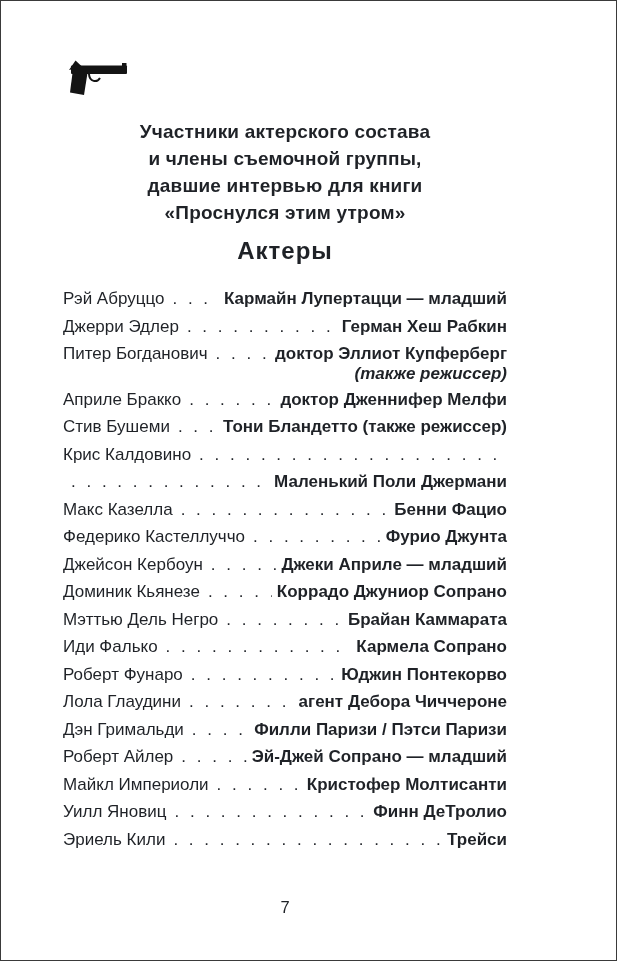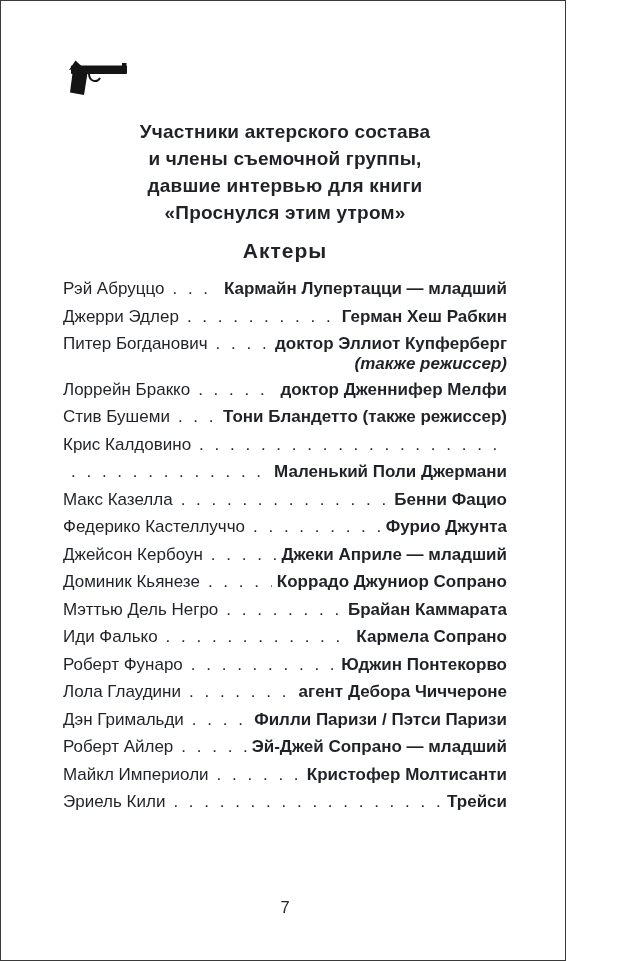--- a/index.html
+++ b/index.html
@@ -1,18 +1,18 @@
 <!DOCTYPE html>
 <html lang="ru"><head>
 <meta charset="utf-8">
 <style>
   html,body{margin:0;padding:0;background:#ffffff;}
   .page{
     position:relative;
-    width:566px;height:961px;
+    width:617px;height:961px;
     box-sizing:border-box;
     background:#ffffff;
     border:1px solid #3a3a3a;
     font-family:"Liberation Sans",sans-serif;
     color:#1f2227;
     overflow:hidden;
   }
   .gun{position:absolute;left:66px;top:55px;width:62px;height:42px;}
   .content{position:absolute;left:62px;top:0;width:444px;height:961px;}
   .heading{
@@ -20,25 +20,25 @@
     text-align:center;
     font-weight:bold;
     font-size:19px;
     line-height:27px;
     letter-spacing:0.2px;
   }
   .section{
     margin:11px 0 0 0;
     text-align:center;
     font-weight:bold;
-    font-size:21px;
+    font-size:24px;
     line-height:28px;
     letter-spacing:1px;
   }
-  .cast{margin-top:14px;}
+  .cast{margin-top:24px;}
   .entry{margin-bottom:7px;}
   .line1{
     display:flex;
     align-items:baseline;
     font-size:17px;
     line-height:20.5px;
   }
   .nm{flex:0 0 auto;white-space:nowrap;}
   .leader{
     flex:1 1 auto;
@@ -121,21 +121,21 @@
         <div class="line1">
           <span class="nm">Питер Богданович</span>
           <span class="leader"></span>
           <span class="rl">доктор Эллиот Купферберг</span>
         </div>
         <div class="line2">(также режиссер)</div>
       </div>
 
       <div class="entry">
         <div class="line1">
-          <span class="nm">Лоррейн Бракко</span>
+          <span class="nm">Априле Бракко</span>
           <span class="leader"></span>
           <span class="rl">доктор Дженнифер Мелфи</span>
         </div>
       </div>
 
       <div class="entry">
         <div class="line1">
           <span class="nm">Стив Бушеми</span>
           <span class="leader"></span>
           <span class="rl">Тони Бландетто (также режиссер)</span>
@@ -237,20 +237,27 @@
       </div>
 
       <div class="entry">
         <div class="line1">
           <span class="nm">Майкл Империоли</span>
           <span class="leader"></span>
           <span class="rl">Кристофер Молтисанти</span>
         </div>
       </div>
 
+      <div class="entry">
+        <div class="line1">
+          <span class="nm">Уилл Яновиц</span>
+          <span class="leader"></span>
+          <span class="rl">Финн ДеТролио</span>
+        </div>
+      </div>
 
       <div class="entry">
         <div class="line1">
           <span class="nm">Эриель Кили</span>
           <span class="leader"></span>
           <span class="rl">Трейси</span>
         </div>
       </div>
 
     </div>

